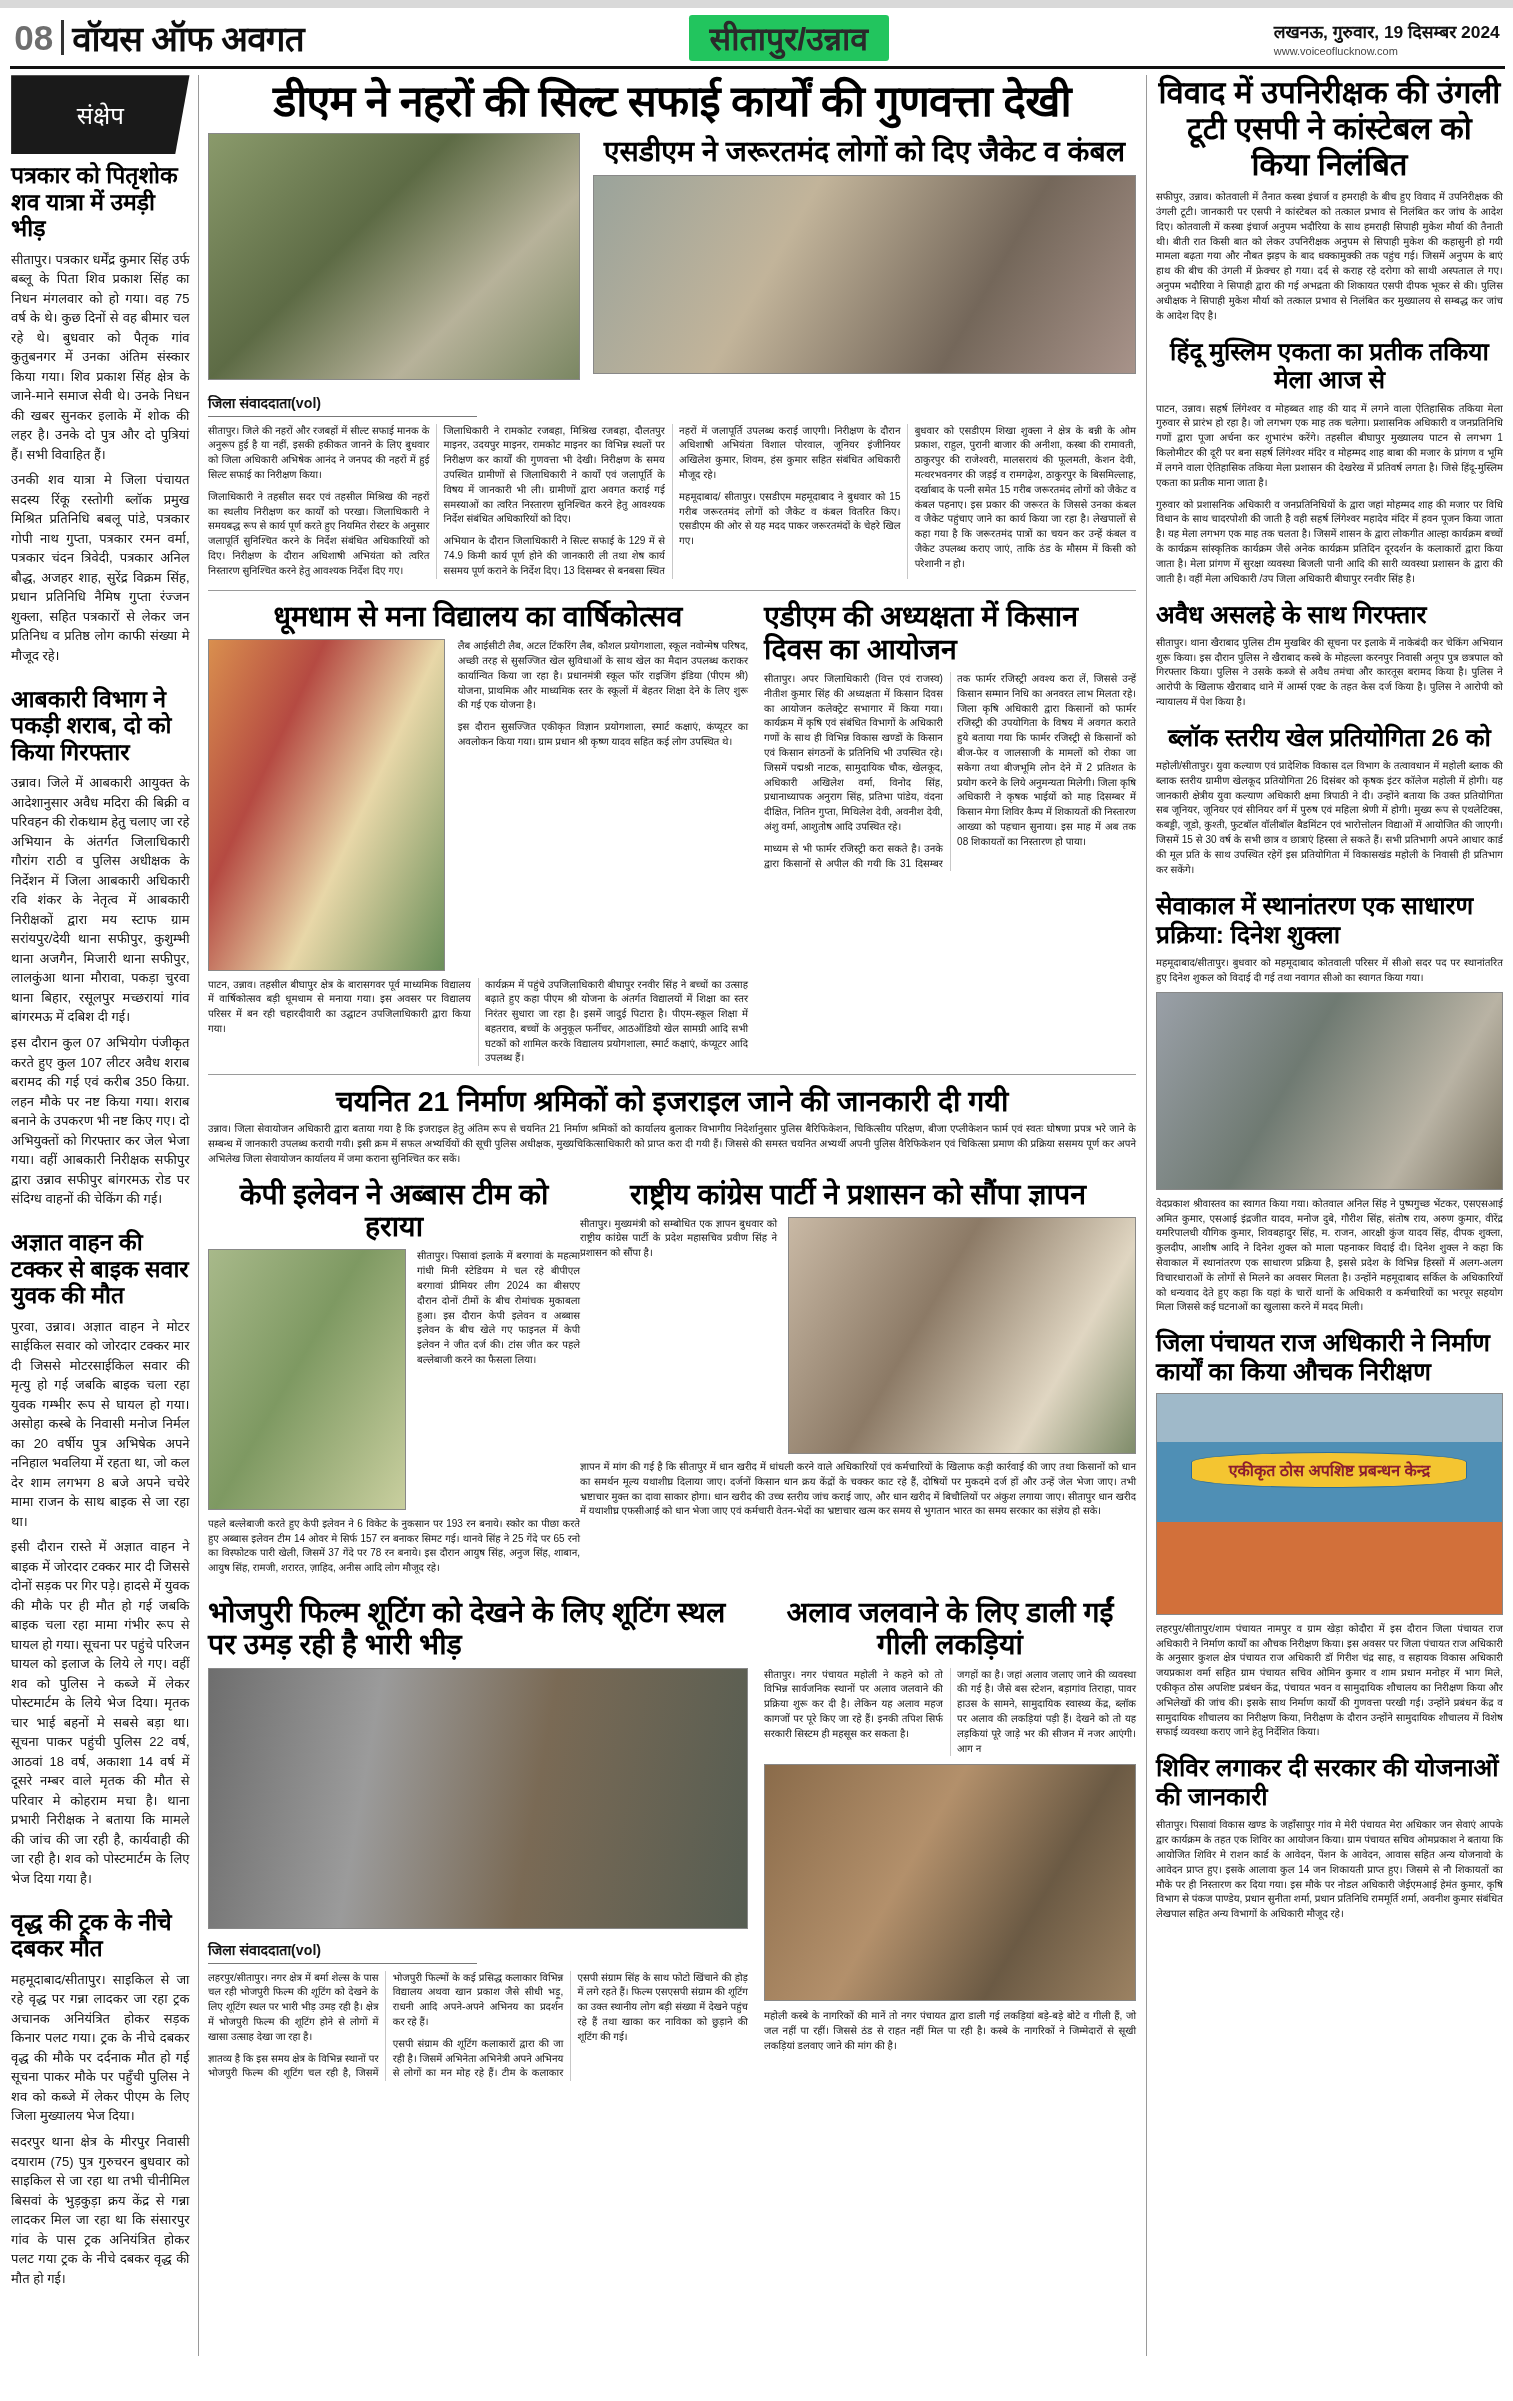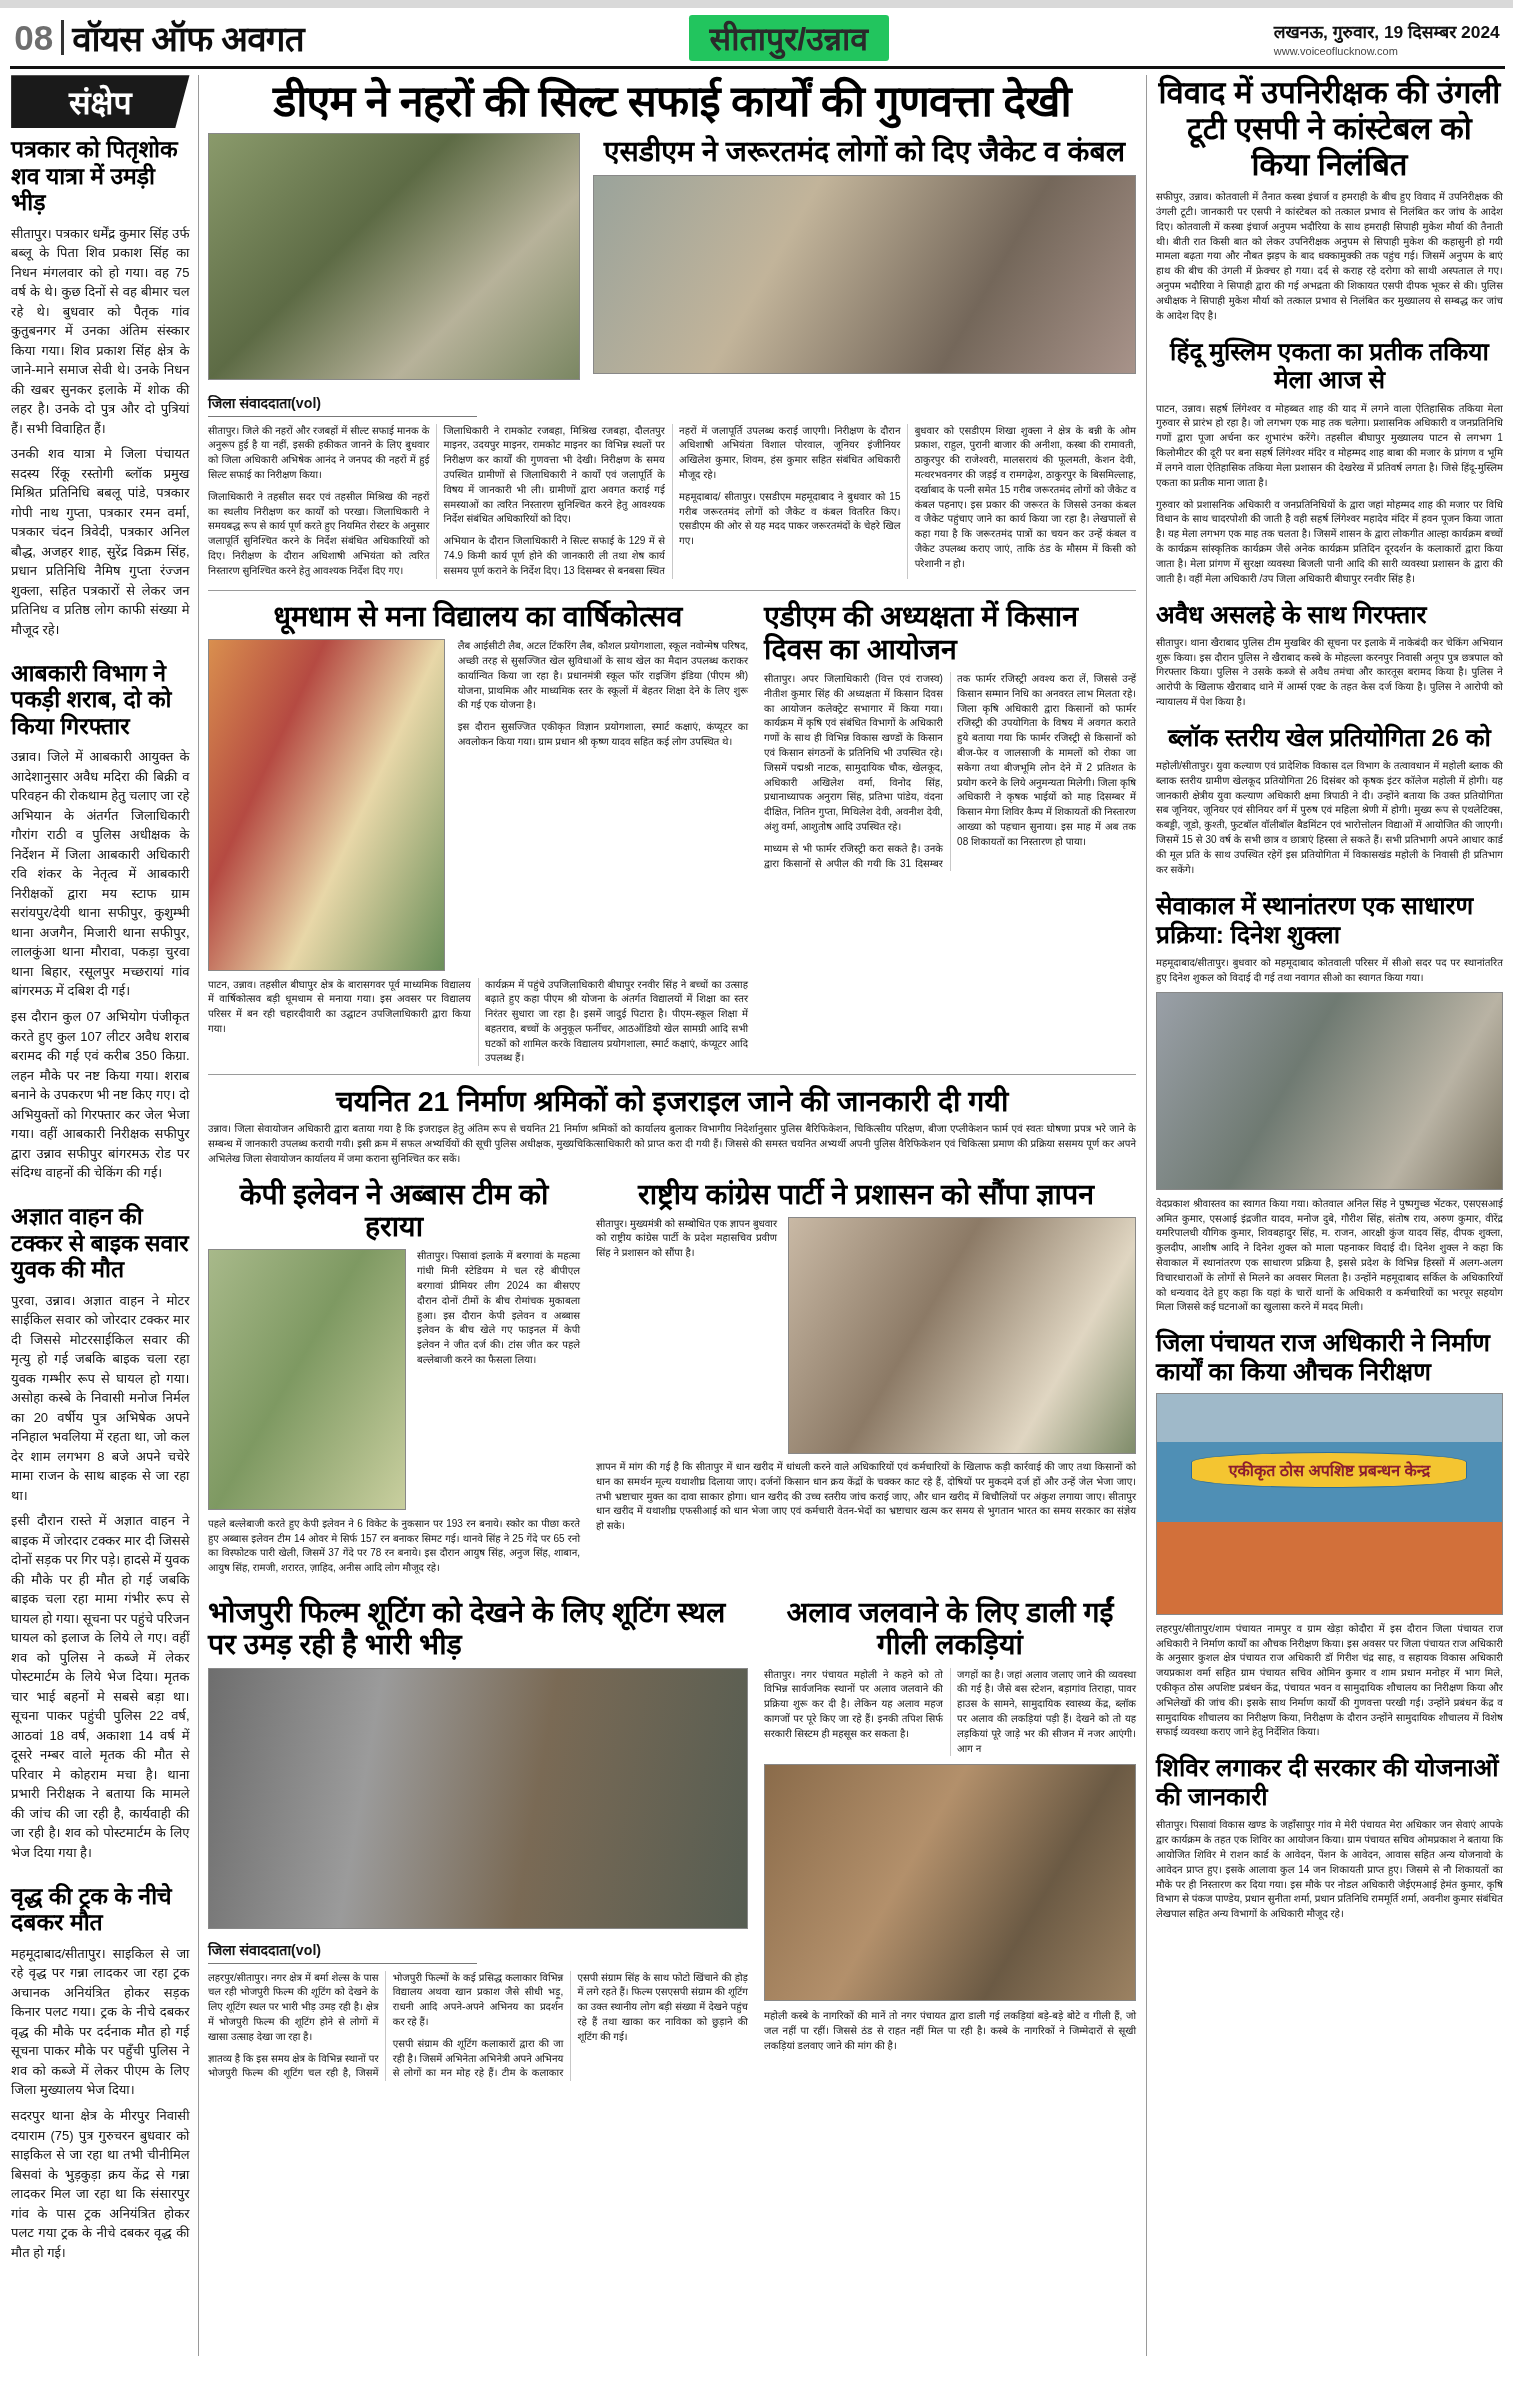--- a/index.html
+++ b/index.html
@@ -38,22 +38,22 @@
     column-gap: 0;
     padding-top: 6.3px;
     min-height: 2287px;
   }
   .col-left  { padding: 0 8px 0 1.6px; }
   .col-mid   { padding: 0 9.5px; border-left: 0.8px solid #9a9a9a; border-right: 0.8px solid #9a9a9a; }
   .col-right { padding: 0 1.6px 0 9.5px; }
 
   
   .briefs-header {
-    background: #1a1a1a; color: #fff; font-size: 32px; font-weight: 700;
-    text-align: center; padding: 5px 0; margin-bottom: 8px;
+    background: #1a1a1a; color: #fff; font-size: 24px; font-weight: 400;
+    text-align: center; padding: 23px 0; margin-bottom: 8px;
     clip-path: polygon(0 0, 100% 0, 92% 100%, 0 100%);
   }
   .brief { margin-bottom: 20.6px; }
   .brief h3 { font-size: 23px; line-height: 1.15; font-weight: 700; color: #000; margin-bottom: 8px; }
   .brief p  { font-size: 13px; line-height: 1.5; text-align: justify; margin-bottom: 6.3px; }
 
   
   .headline-xl { font-size: 43px; font-weight: 700; color:#000; text-align: center; line-height: 1.08; letter-spacing: -0.8px; padding: 3.2px 0 8px; }
   .headline-lg { font-size: 28.5px; font-weight: 700; color:#000; line-height: 1.15; }
   .headline-md { font-size: 24.5px; font-weight: 700; color:#000; line-height: 1.18; margin-bottom: 6.3px; }
@@ -71,21 +71,21 @@
   .cols4 { column-count: 4; column-gap: 14.2px; column-rule: 0.8px solid #c7c7c7; margin-bottom: 11px; }
   .cols3 { column-count: 3; column-gap: 14.2px; column-rule: 0.8px solid #c7c7c7; }
   .cols2 { column-count: 2; column-gap: 14.2px; column-rule: 0.8px solid #c7c7c7; }
   .sec-rule { border-top: 0.8px solid #9a9a9a; margin: 8px 0 9.5px; }
 
   .sec2 { display: grid; grid-template-columns: 1fr 372px; gap: 16px; }
   .school-flex { display: flex; gap: 12.7px; margin-top: 6.3px; }
   .photo-school { width: 237px; height: 332px; flex: 0 0 auto; background: linear-gradient(115deg,#d98f4e,#b54a42 30%,#e8d7a8 60%,#6b8f5a); }
   .school-flex .bodytext { flex: 1; }
 
-  .sec4 { display: grid; grid-template-columns: 372px 1fr; gap: 16px; margin-top: 11px; }
+  .sec4 { display: grid; grid-template-columns: 372px 1fr; gap: 0; margin-top: 11px; }
   .kp-flex { display: flex; gap: 11px; margin-top: 6.3px; }
   .photo-cricket { width: 198px; height: 261px; flex: 0 0 auto; background: linear-gradient(120deg,#a8b98a,#7e9962 45%,#c9cf9f); }
   .congress-flex { display: flex; gap: 11px; margin-top: 6.3px; }
   .photo-congress { width: 348px; height: 237px; flex: 0 0 auto; background: linear-gradient(120deg,#c9b9a5,#8c7a66 40%,#e0d6c2 75%,#7f8c6a); }
 
   .sec5 { display: grid; grid-template-columns: 1fr 372px; gap: 16px; margin-top: 12.7px; }
   .photo-bhojpuri { height: 261px; background: linear-gradient(100deg,#6e6e6e,#9b9b9b 30%,#7a6a55 60%,#565d52); margin: 6.3px 0; }
   .photo-wood { height: 237px; background: linear-gradient(120deg,#8a6b4a,#b3906b 40%,#6b5a44 70%,#9c8262); margin: 8px 0; }
 
   

